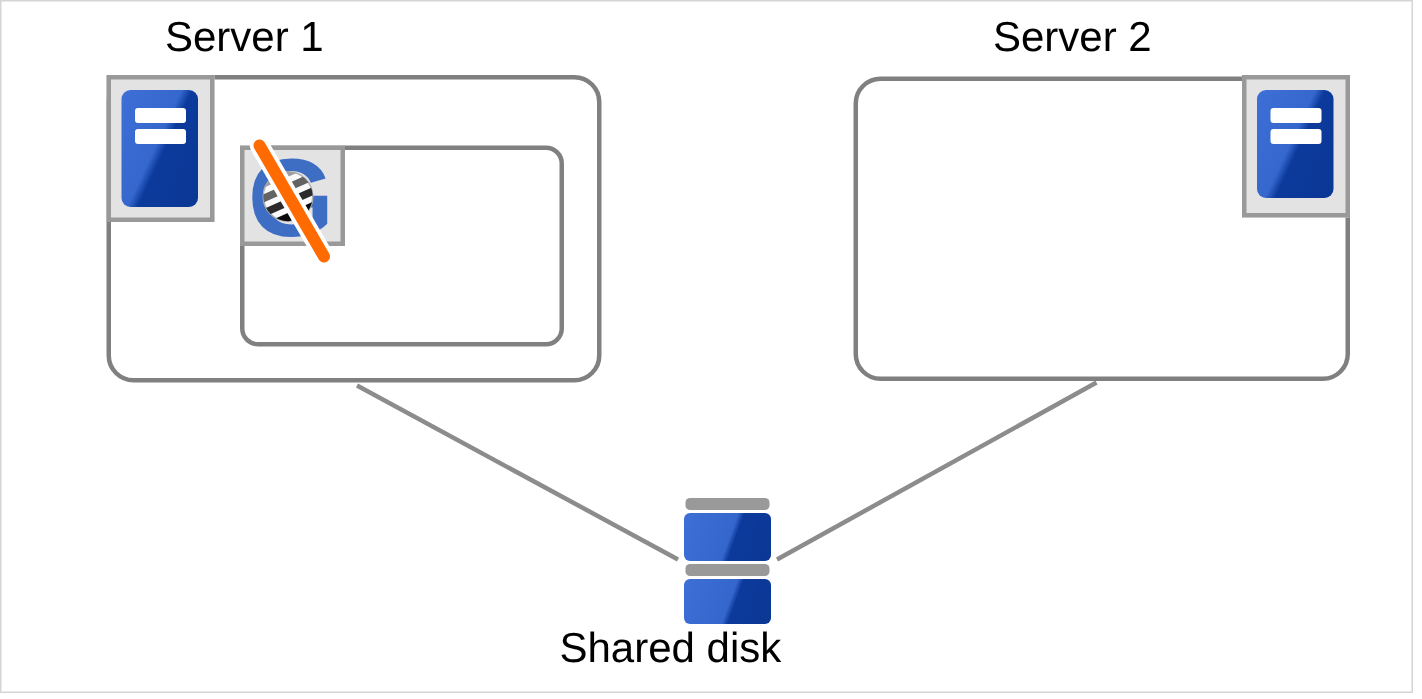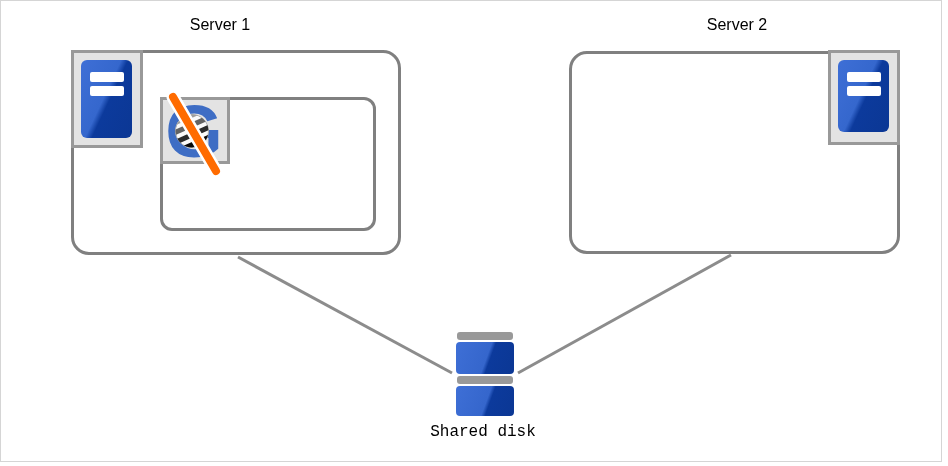--- a/index.html
+++ b/index.html
@@ -6,22 +6,22 @@
   .canvas {
     position:relative; width:948px; height:466px; background:#fff;
     font-family:"Liberation Sans", sans-serif; color:var(--text,#000);
     overflow:hidden;
   }
   .frame {
     position:absolute; left:0; top:0; width:940px; height:460px;
     border:1px solid var(--canvas-border,#d5d5d5); pointer-events:none;
   }
   .lbl {
-    position:absolute; width:220px; text-align:center;
-    font-size:16px; line-height:24px; color:var(--text,#000); white-space:nowrap;
+    position:absolute; width:220px; 
+    font-size:28px; line-height:24px; color:var(--text,#000); white-space:nowrap;
   }
   .box {
     position:absolute; background:#fff;
     border:3px solid var(--box-border,#808080); border-radius:18px;
   }
   .icon-square {
     position:absolute; background:var(--icon-square-fill,#e3e3e3);
     border:3px solid var(--icon-square-border,#999999); box-sizing:border-box;
   }
   .server-blue {
@@ -86,32 +86,32 @@
     </svg>
   </div>
 
   <div class="icon-square" style="left:71px; top:50px; width:72px; height:98px;">
     <div class="server-blue">
       <div class="server-bar" style="top:12px;"></div>
       <div class="server-bar" style="top:26px;"></div>
     </div>
   </div>
 
-  <div class="lbl" style="left:627px; top:13px;">Server 2</div>
+  <div class="lbl" style="left:662px; top:13px;">Server 2</div>
   <div class="box" style="left:569px; top:51px; width:325px; height:197px;"></div>
 
   <div class="icon-square" style="left:828px; top:50px; width:72px; height:95px;">
     <div class="server-blue short">
       <div class="server-bar" style="top:12px;"></div>
       <div class="server-bar" style="top:26px;"></div>
     </div>
   </div>
 
   <div>
     <div class="disk-bar" style="left:457px; top:332px;"></div>
     <div class="disk-body" style="left:456px; top:342px; height:32px;"></div>
     <div class="disk-bar" style="left:457px; top:376px;"></div>
     <div class="disk-body" style="left:456px; top:386px; height:30px;"></div>
   </div>
-  <div class="lbl" style="left:373px; top:420px;font-family:Liberation Mono, monospace;">Shared disk</div>
+  <div class="lbl" style="left:373px; top:420px;">Shared disk</div>
 
   <div class="frame"></div>
 </div>
 
 </body></html>

